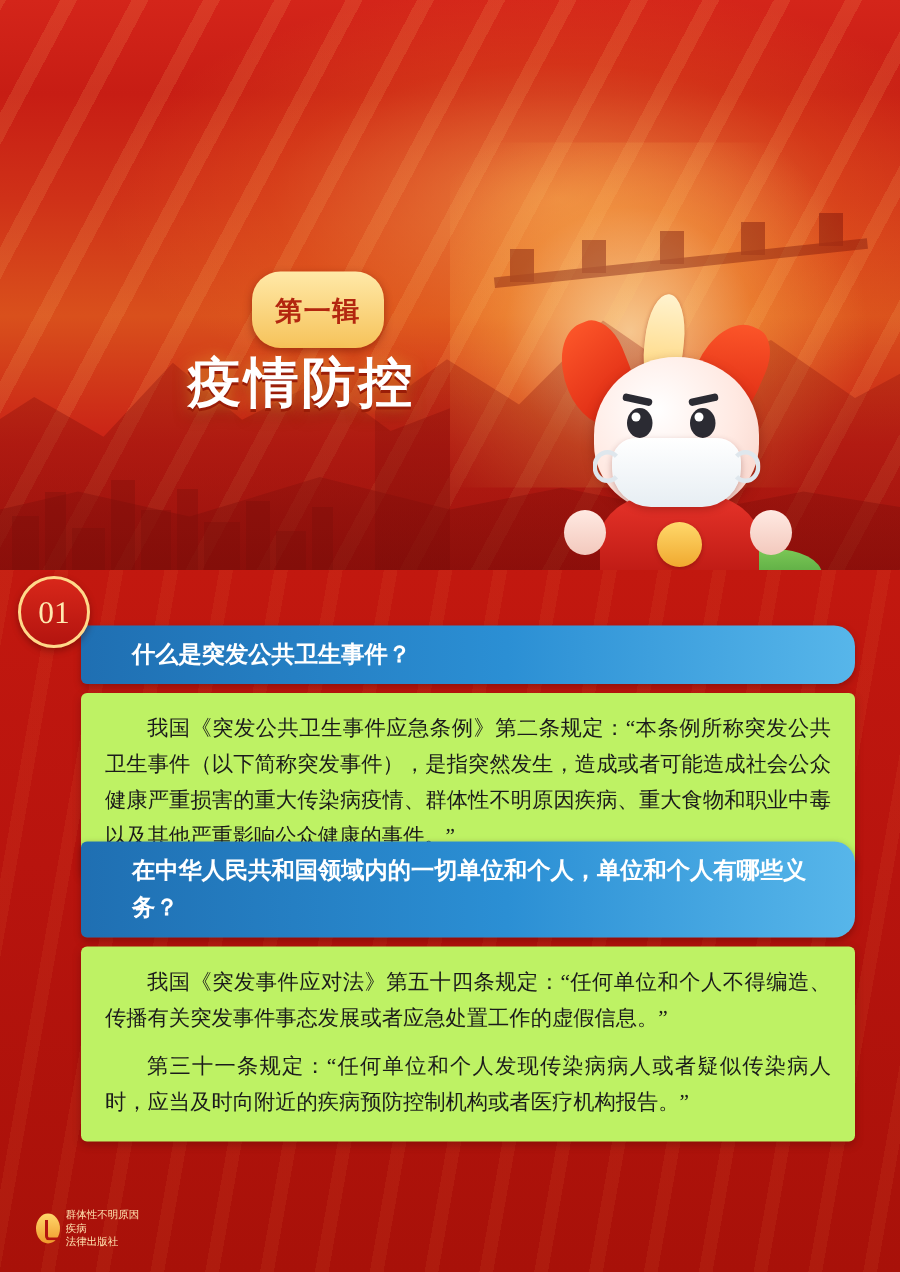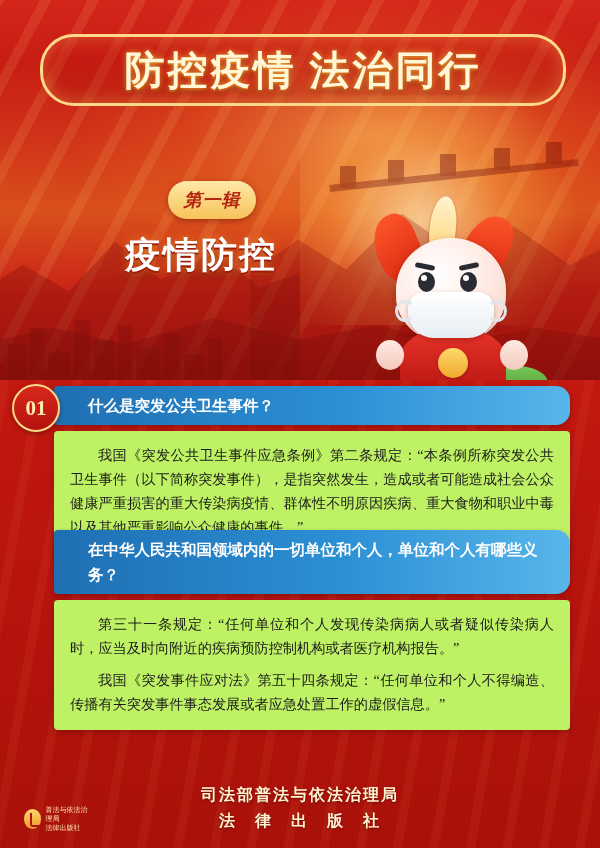--- a/index.html
+++ b/index.html
@@ -125,25 +125,25 @@
       0 0 6px rgba(255,180,60,0.9),
       0 2px 0 #b8450c,
       0 3px 6px rgba(90,10,5,0.6);
     white-space: nowrap;
   }
 
   
   .series-badge {
     position: absolute;
     left: 168px; top: 181px;
-    width: 88px; height: 38px;
+    width: 88px; height: 51px;
     border-radius: 19px;
     background: linear-gradient(180deg, #ffe9a8 0%, #f6c35a 100%);
     box-shadow: 0 2px 6px rgba(90,10,5,0.45);
-    display: flex; align-items: center; justify-content: center; font-style: italic;
+    display: flex; align-items: center; justify-content: center;
   }
   .series-badge .t {
     font-family: "Liberation Serif", serif;
     font-weight: bold;
     font-size: 18px;
     color: #b3260f;
     letter-spacing: 1px;
   }
   .subtitle {
     position: absolute;
@@ -274,37 +274,38 @@
   }
   .qa .num {
     position: absolute;
     left: -18px; top: -2px;
     width: 44px; height: 44px;
     border-radius: 50%;
     border: 2px solid #ffd98a;
     background: linear-gradient(180deg, #d8271a, #b3140f);
     color: #ffe9b0;
     font-family: "Liberation Serif", serif;
-    font-weight: bold;
+    font-weight: normal;
     font-size: 21px;
     display: flex; align-items: center; justify-content: center;
     z-index: 4;
     box-shadow: 0 2px 5px rgba(70,6,3,.45);
   }
   .qa .qbar {
     margin-left: 24px;
     background: linear-gradient(90deg, #1f6fb2 0%, #2b8fd4 55%, #57b6ea 100%);
     border-radius: 4px 14px 14px 4px;
     color: #ffffff;
     font-family: "Liberation Serif", serif;
     font-size: 15.5px;
     font-weight: bold;
     line-height: 25px;
     padding: 7px 14px 7px 34px;
     box-shadow: 0 2px 5px rgba(60,5,3,.35);
+    margin-top: 31px;
   }
   .qa .abody {
     margin-left: 24px;
     margin-top: 6px;
     background: #bef264;
     border-radius: 4px;
     padding: 12px 16px 14px 16px;
     box-shadow: 0 2px 6px rgba(60,5,3,.3);
   }
   .qa .abody p {
@@ -390,23 +391,20 @@
       <i style="left:48px;width:22px;height:38px;"></i>
       <i style="left:74px;width:16px;height:70px;"></i>
       <i style="left:94px;width:20px;height:50px;"></i>
       <i style="left:118px;width:14px;height:64px;"></i>
       <i style="left:136px;width:24px;height:42px;"></i>
       <i style="left:164px;width:16px;height:56px;"></i>
       <i style="left:184px;width:20px;height:36px;"></i>
       <i style="left:208px;width:14px;height:52px;"></i>
     </div>
 
-    <div class="title-banner">
-      <div class="txt">防控疫情  法治同行</div>
-    </div>
 
     <div class="series-badge">
       <span class="t">第一辑</span>
     </div>
 
     <div class="subtitle">
       <div>疫情防控</div>
     </div>
 
     <div class="mascot">
@@ -435,31 +433,27 @@
     <div class="num">01</div>
     <div class="qbar">什么是突发公共卫生事件？</div>
     <div class="abody">
       <p>我国《突发公共卫生事件应急条例》第二条规定：“本条例所称突发公共卫生事件（以下简称突发事件），是指突然发生，造成或者可能造成社会公众健康严重损害的重大传染病疫情、群体性不明原因疾病、重大食物和职业中毒以及其他严重影响公众健康的事件。”</p>
     </div>
   </div>
 
   <div class="qa" style="top:530px;">
     <div class="qbar">在中华人民共和国领域内的一切单位和个人，单位和个人有哪些义务？</div>
     <div class="abody">
+      <p>我国《突发事件应对法》第五十四条规定：“任何单位和个人不得编造、传播有关突发事件事态发展或者应急处置工作的虚假信息。”</p>
       <p>第三十一条规定：“任何单位和个人发现传染病病人或者疑似传染病人时，应当及时向附近的疾病预防控制机构或者医疗机构报告。”</p>
-      <p>我国《突发事件应对法》第五十四条规定：“任何单位和个人不得编造、传播有关突发事件事态发展或者应急处置工作的虚假信息。”</p>
     </div>
   </div>
 
-  <div class="footer">
-    <div>司法部普法与依法治理局</div>
-    <div>法　律　出　版　社</div>
-  </div>
 
   <div class="logo">
     <span class="mark"></span>
     <span class="txt">
-      <span>普法与依法治理局</span><br>
+      <span>群体性不明原因疾病</span><br>
       <span>法律出版社</span>
     </span>
   </div>
 
 </div>
 
 </body></html>

